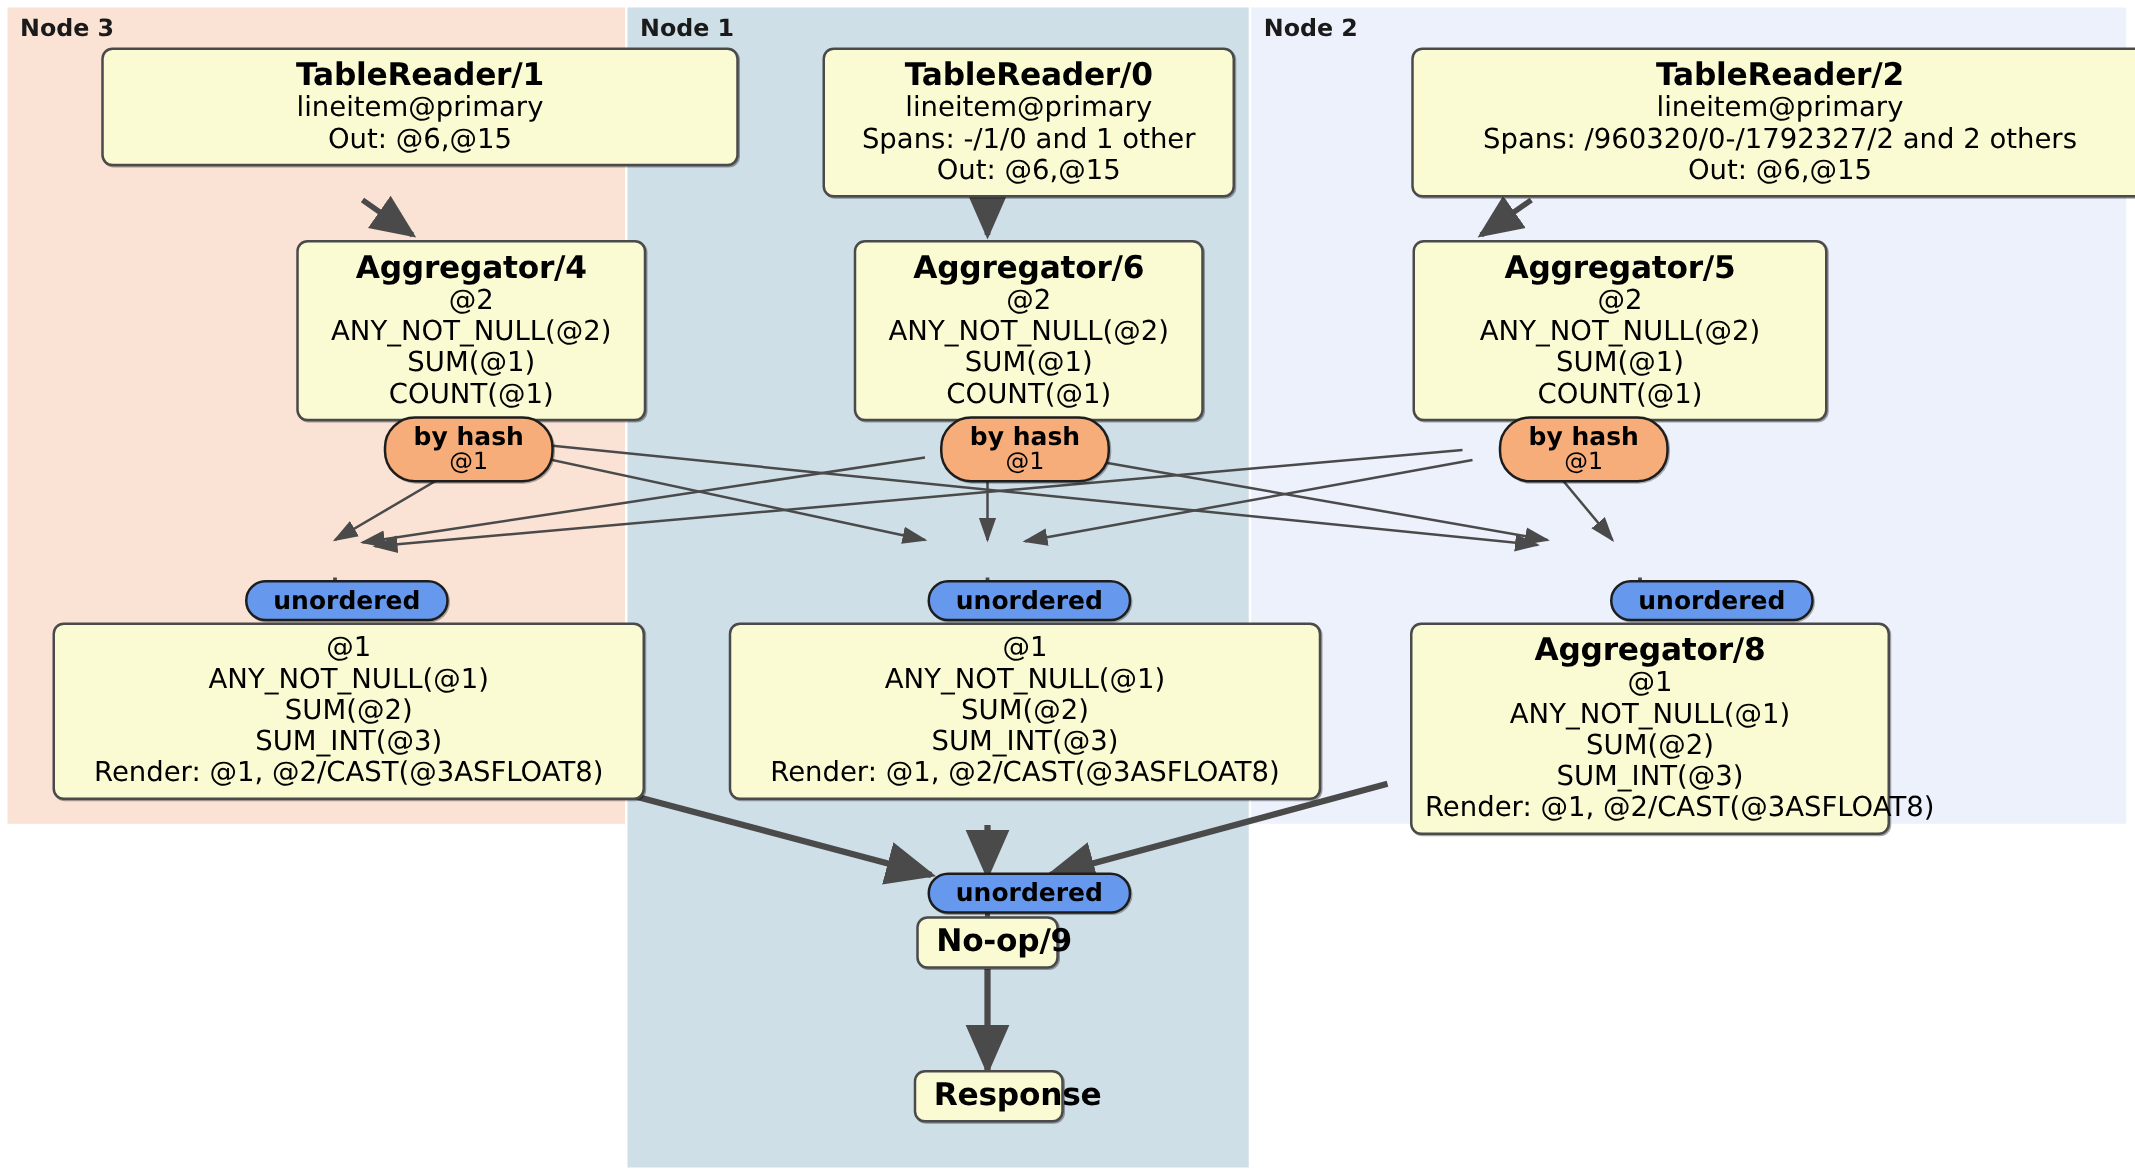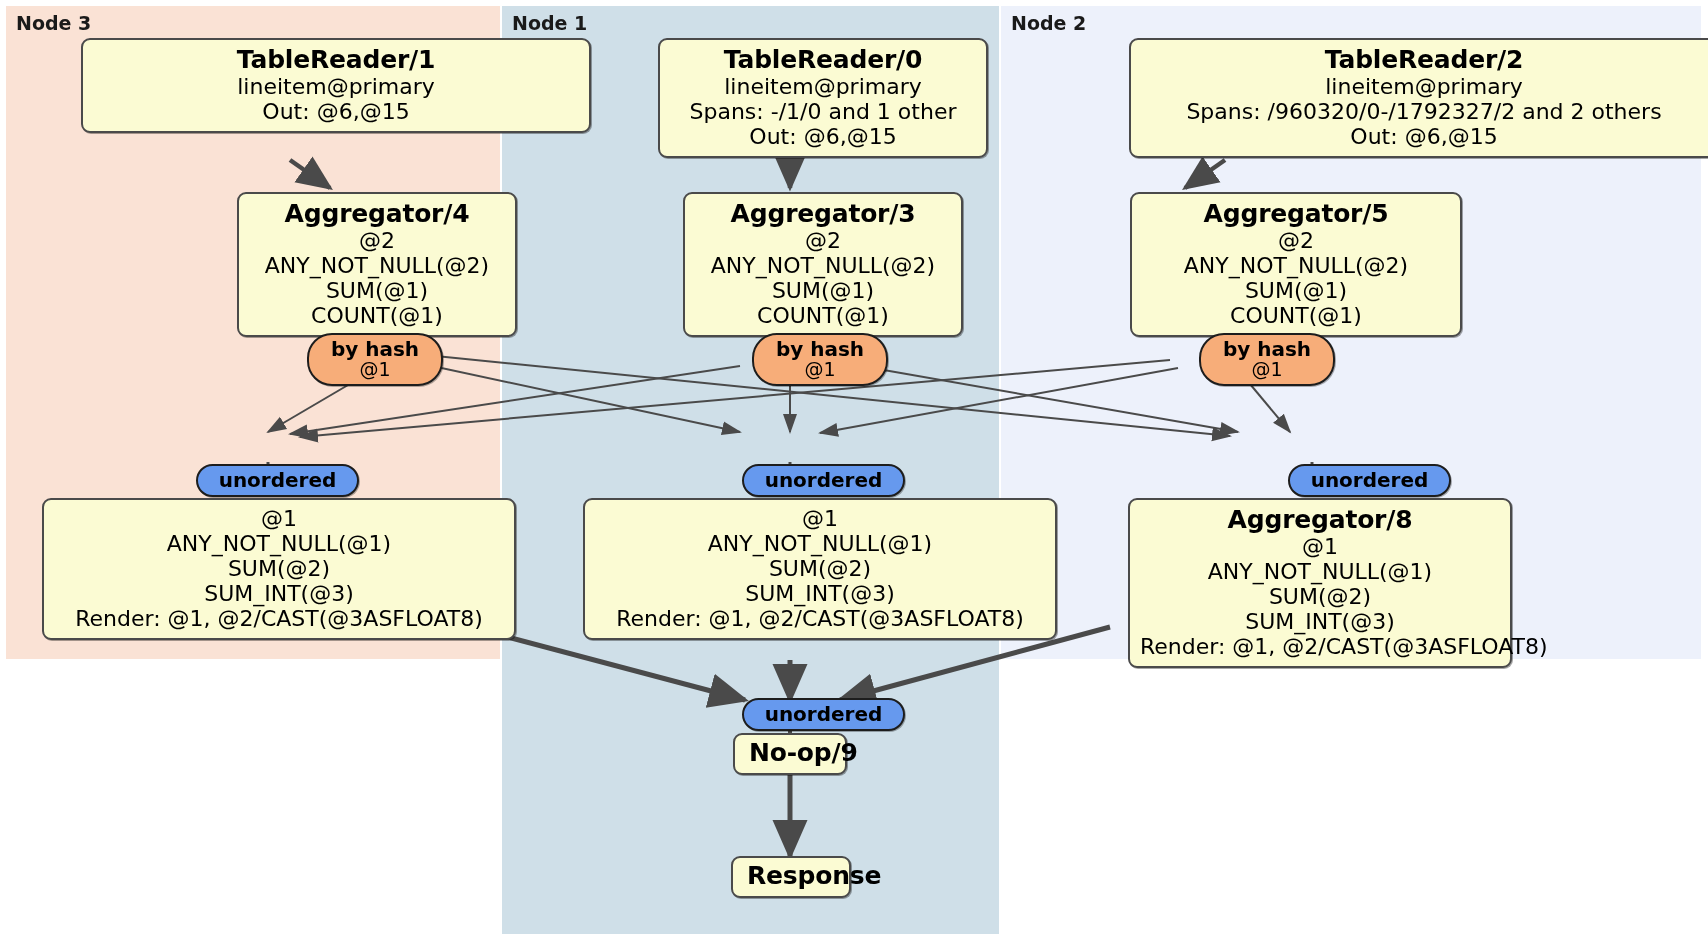--- a/index.html
+++ b/index.html
@@ -195,21 +195,21 @@
 
   <div class="proc" style="left:237px; top:192px; width:280px;">
     <div class="title">Aggregator/4</div>
     <div class="det">@2</div>
     <div class="det">ANY_NOT_NULL(@2)</div>
     <div class="det">SUM(@1)</div>
     <div class="det">COUNT(@1)</div>
   </div>
 
   <div class="proc" style="left:683px; top:192px; width:280px;">
-    <div class="title">Aggregator/3</div>
+    <div class="title">Aggregator/6</div>
     <div class="det">@2</div>
     <div class="det">ANY_NOT_NULL(@2)</div>
     <div class="det">SUM(@1)</div>
     <div class="det">COUNT(@1)</div>
   </div>
 
   <div class="proc" style="left:1130px; top:192px; width:332px;">
     <div class="title">Aggregator/5</div>
     <div class="det">@2</div>
     <div class="det">ANY_NOT_NULL(@2)</div>

